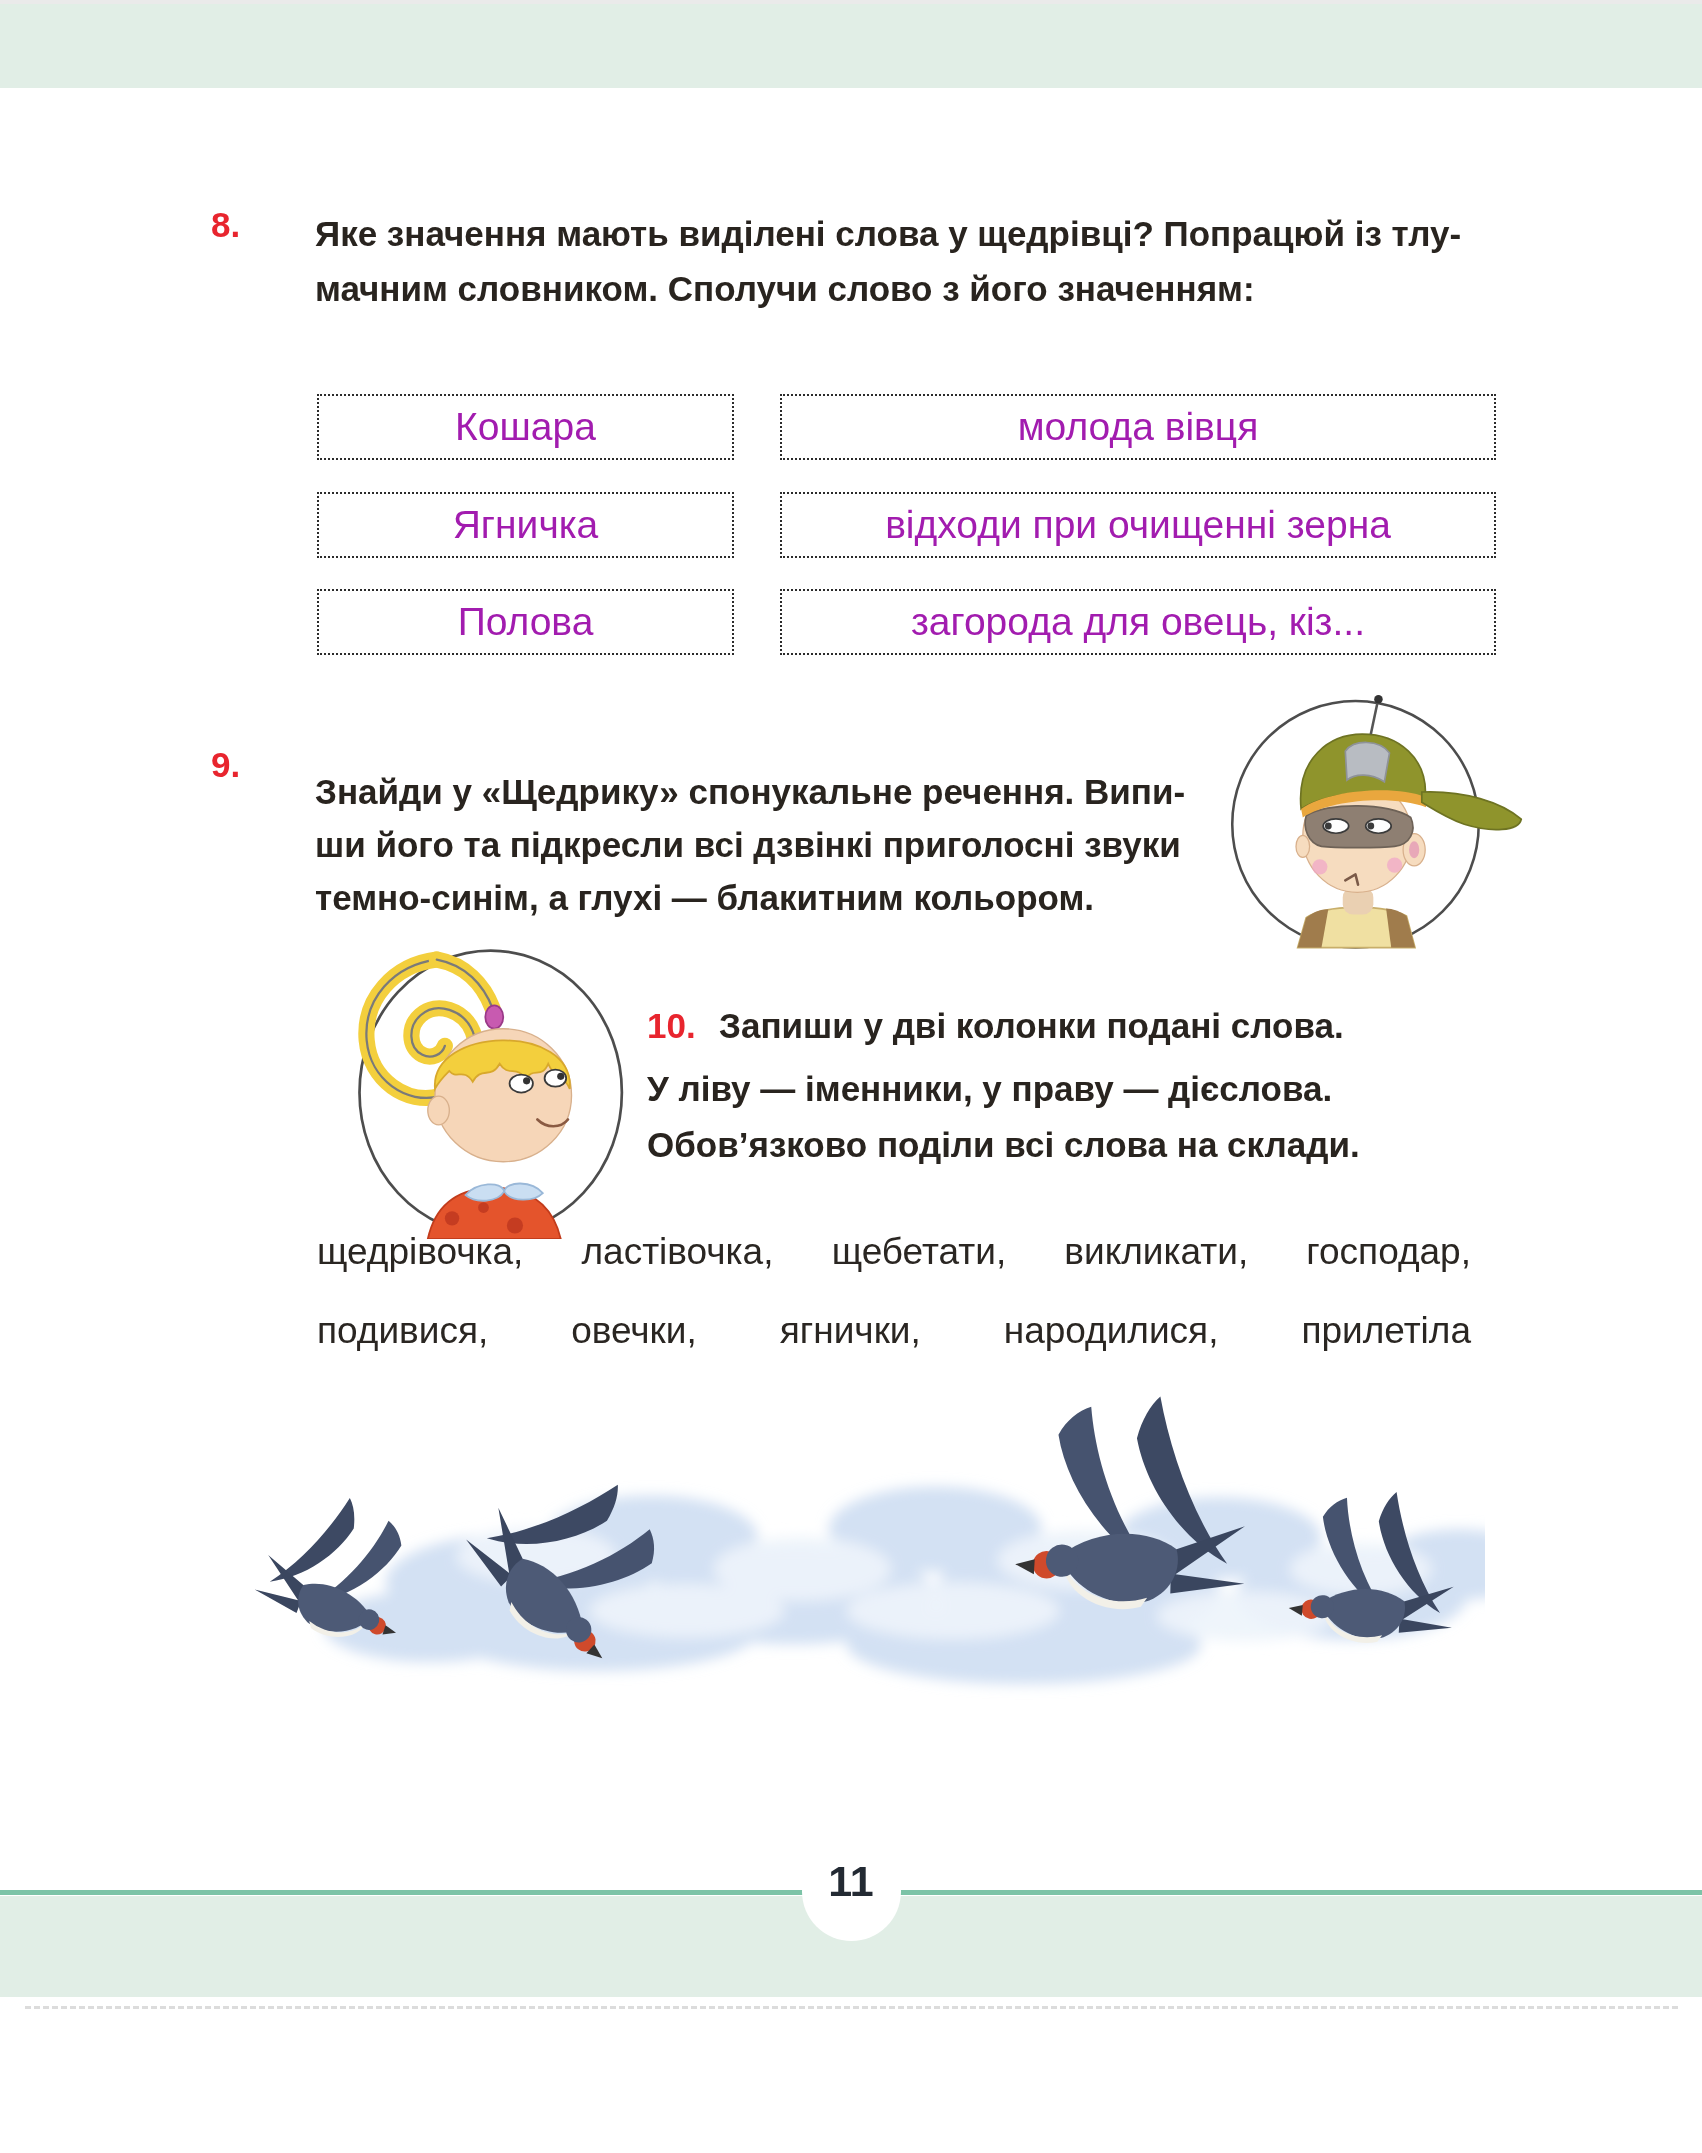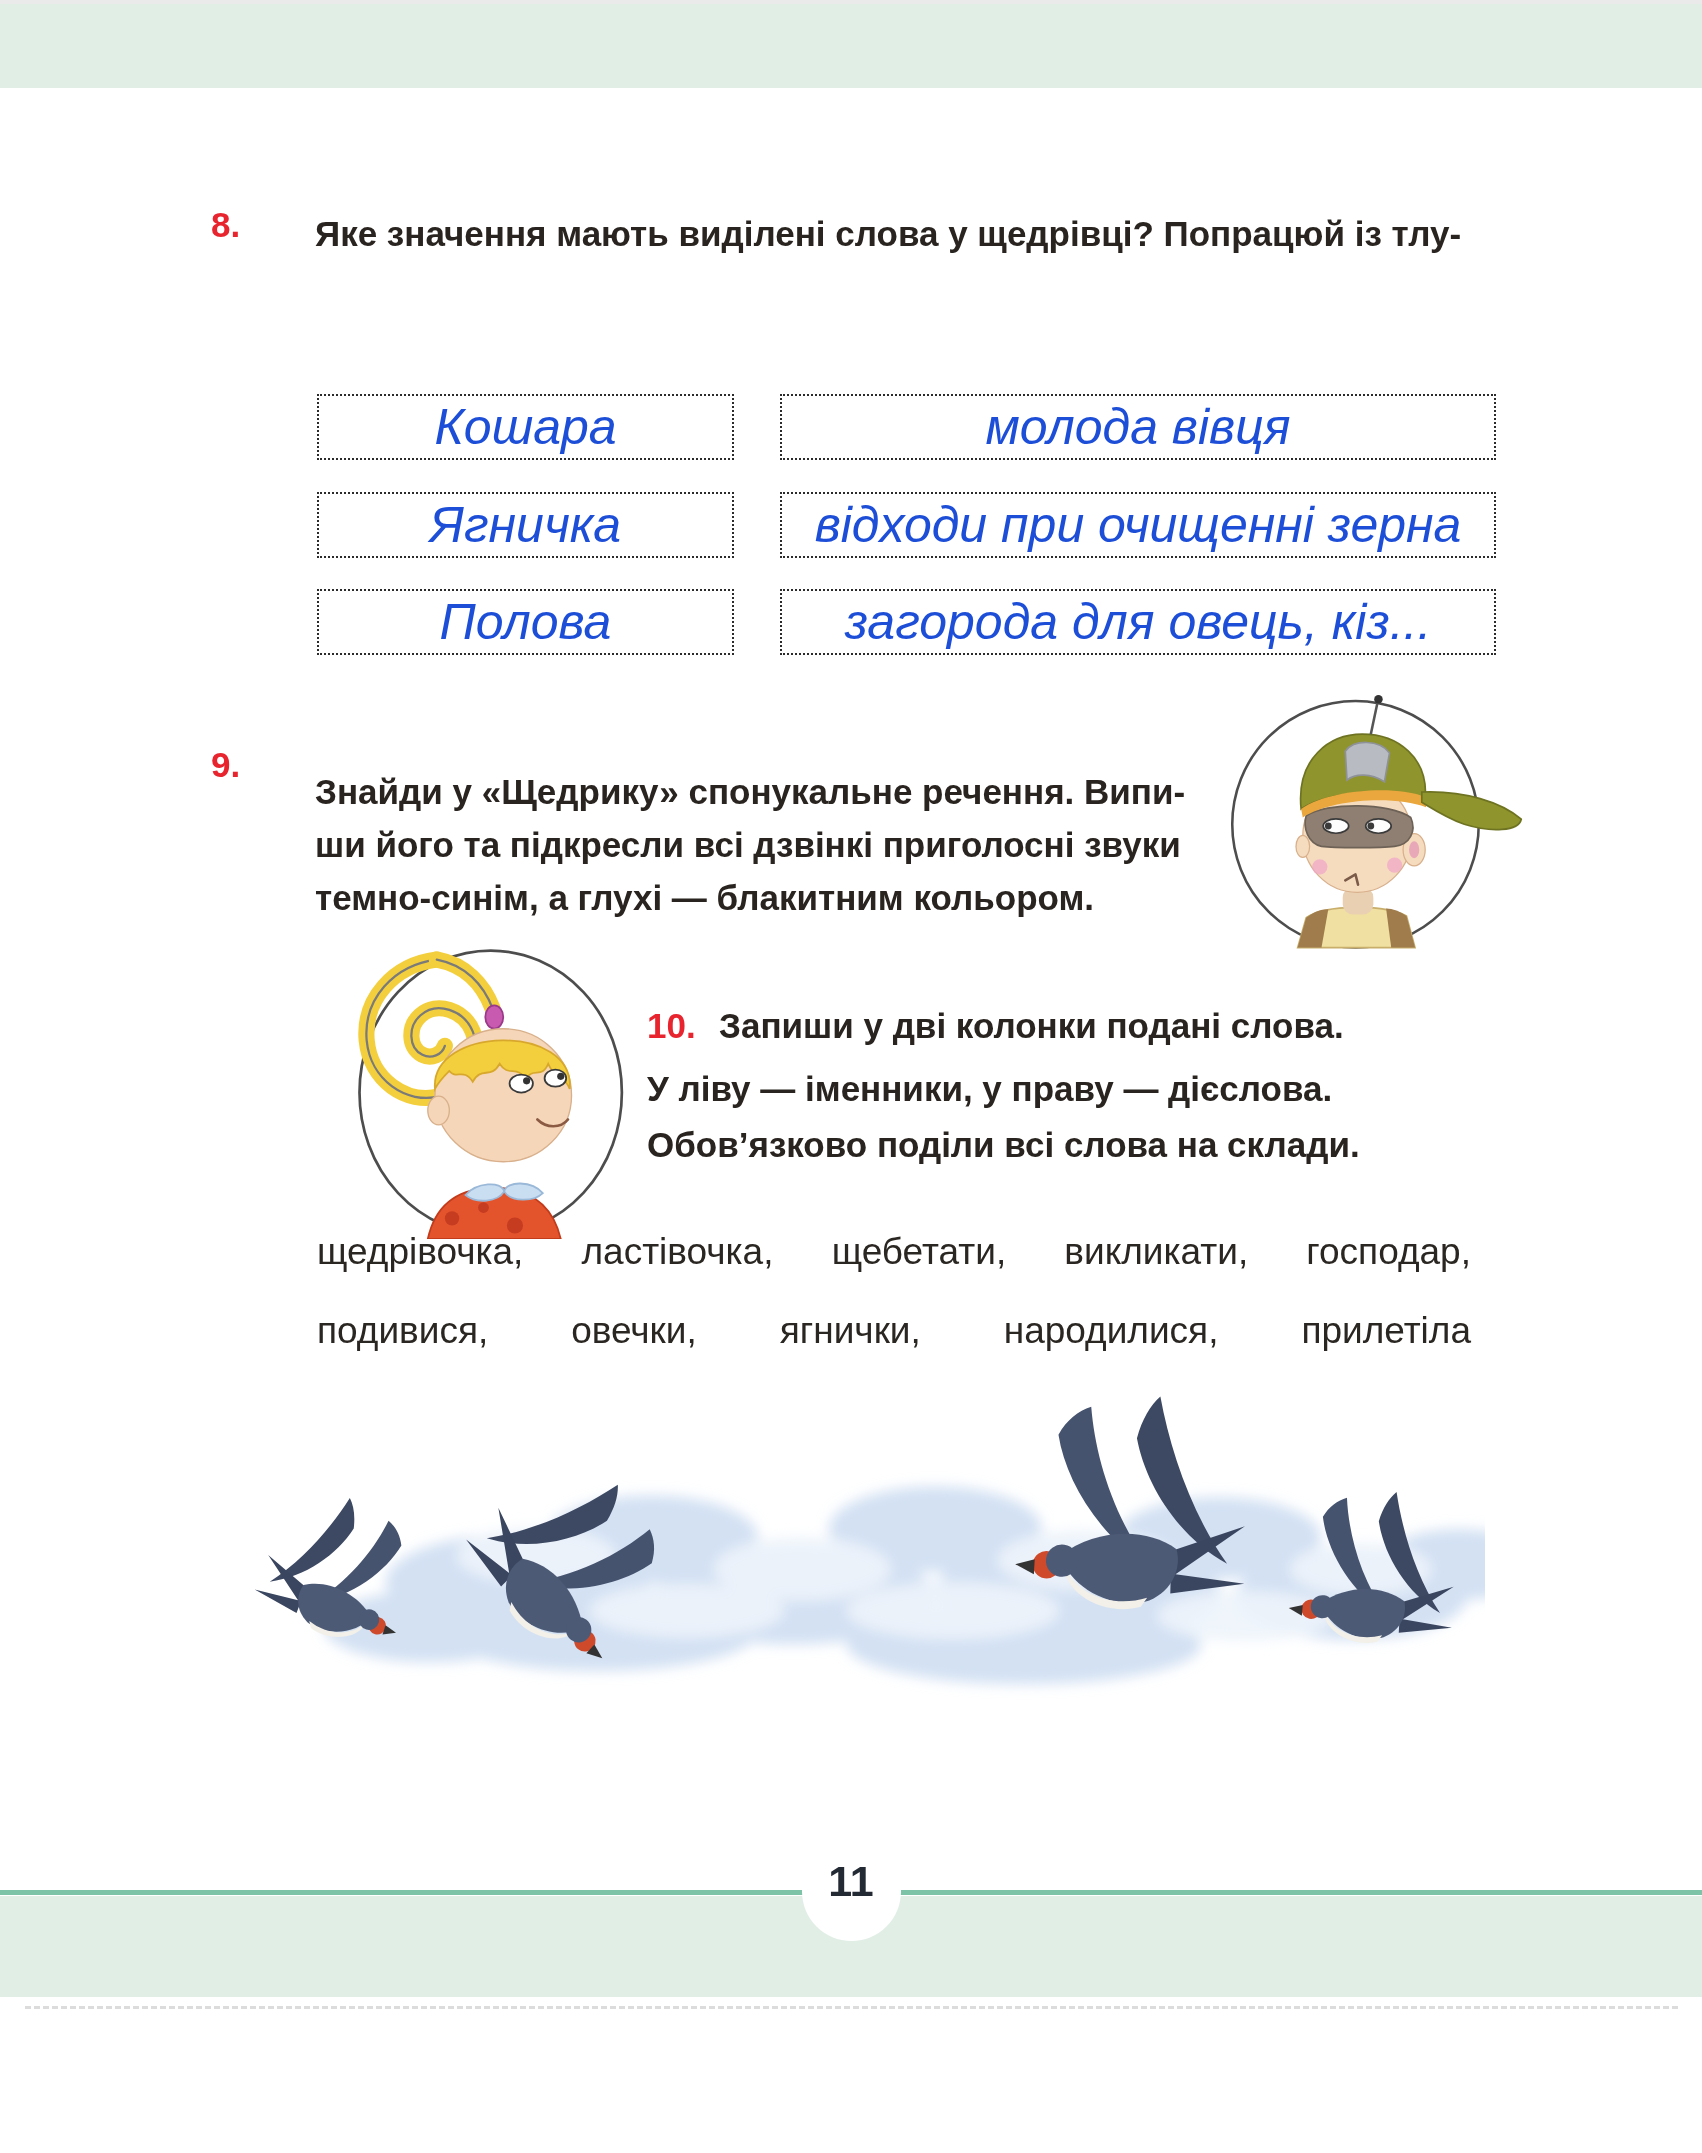--- a/index.html
+++ b/index.html
@@ -23,23 +23,22 @@
   
   .task-num{color:#e8252e;font-weight:700;font-size:35px;line-height:1;}
   .task-text{font-weight:700;font-size:35px;color:#29241f;}
   .t8-lines{left:315px;top:206px;width:1179px;line-height:55px;}
   .t9-lines{left:315px;top:745px;width:931px;line-height:53px;margin-top:20px;}
   .t10-block{left:647px;top:998px;width:851px;line-height:56px;}
   
   .match-box{
     border:2.7px dotted #2b2b2b;
     display:flex;align-items:center;justify-content:center;
-    font-size:50px;color:#1d4ed8;background:#ffffff;
+    font-size:39px;color:#a21caf;background:#ffffff;
     box-sizing:border-box;
-    font-style:italic;
   }
   .mb-l{left:317px;width:417px;height:66px;}
   .mb-r{left:780px;width:716px;height:66px;}
   .row1{top:394px;} .row2{top:492px;} .row3{top:589px;text-align:right;}
   
   .word-list{left:317px;top:1231px;width:1154px;font-size:37px;color:#2a2622;}
   .word-line{display:flex;justify-content:space-between;}
   .word-line + .word-line{margin-top:37px;}
   svg{display:block;}
 </style>
@@ -47,20 +46,21 @@
 <body>
 
 <div class="page">
 
   <div class="abs top-edge"></div>
   <div class="abs band-top"></div>
 
   <div class="abs task-num" style="left:211px;top:207px;">8.</div>
   <div class="abs t8-lines">
     <div class="task-text">Яке значення мають виділені слова у щедрівці? Попрацюй із тлу-</div>
+    <div class="task-text">мачним словником. Сполучи слово з його значенням:</div>
   </div>
 
   <div class="abs match-box mb-l row1">Кошара</div>
   <div class="abs match-box mb-r row1">молода вівця</div>
   <div class="abs match-box mb-l row2">Ягничка</div>
   <div class="abs match-box mb-r row2">відходи при очищенні зерна</div>
   <div class="abs match-box mb-l row3">Полова</div>
   <div class="abs match-box mb-r row3">загорода для овець, кіз...</div>
 
   <div class="abs task-num" style="left:211px;top:747px;">9.</div>

